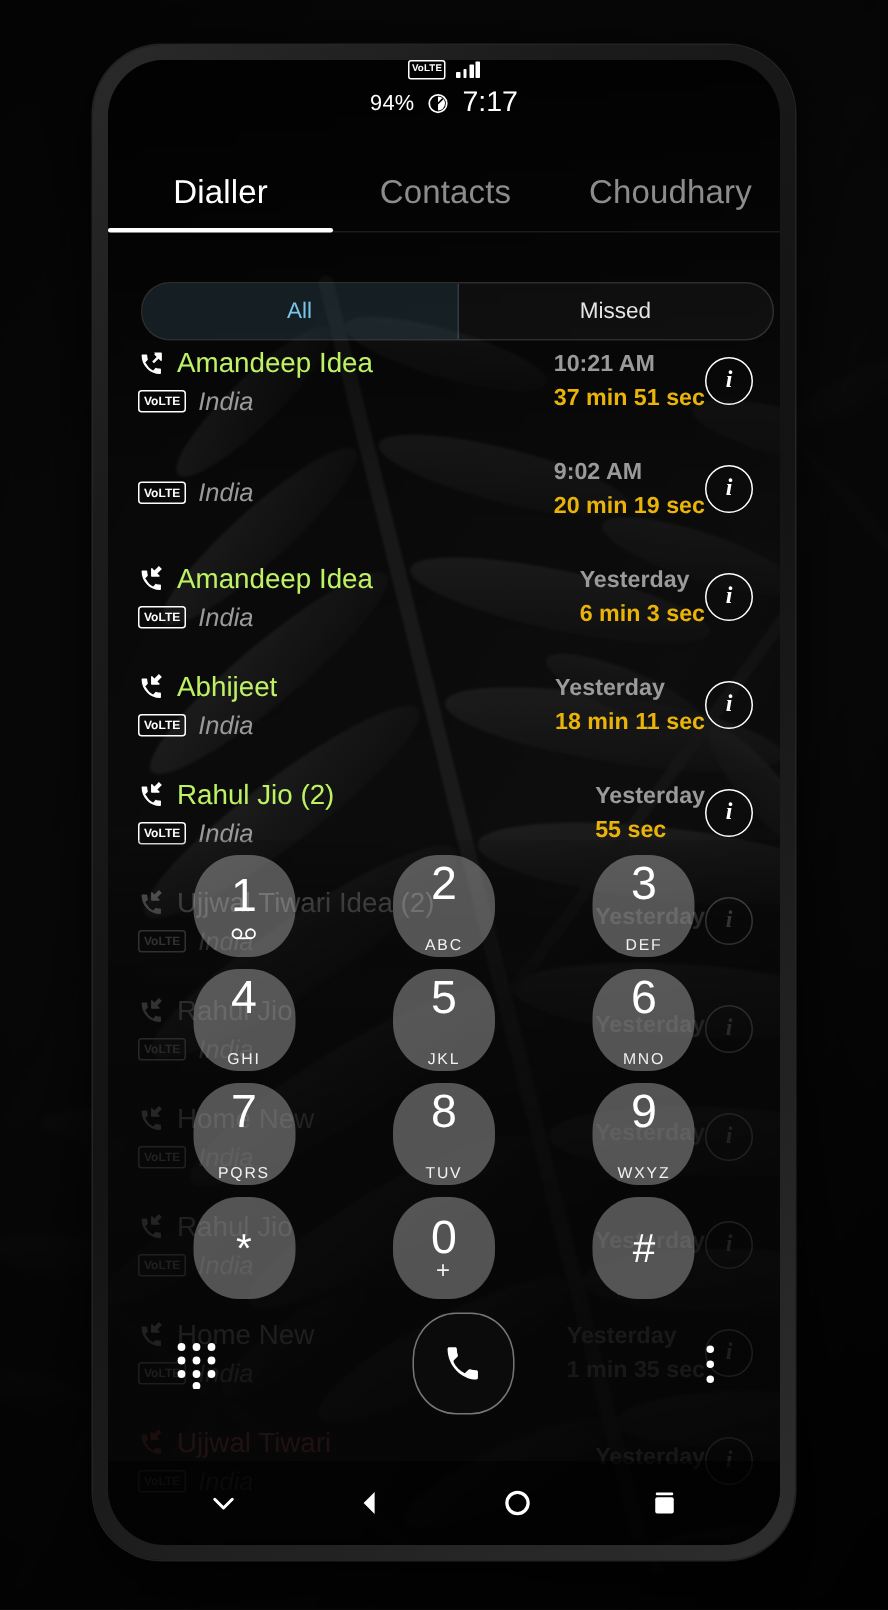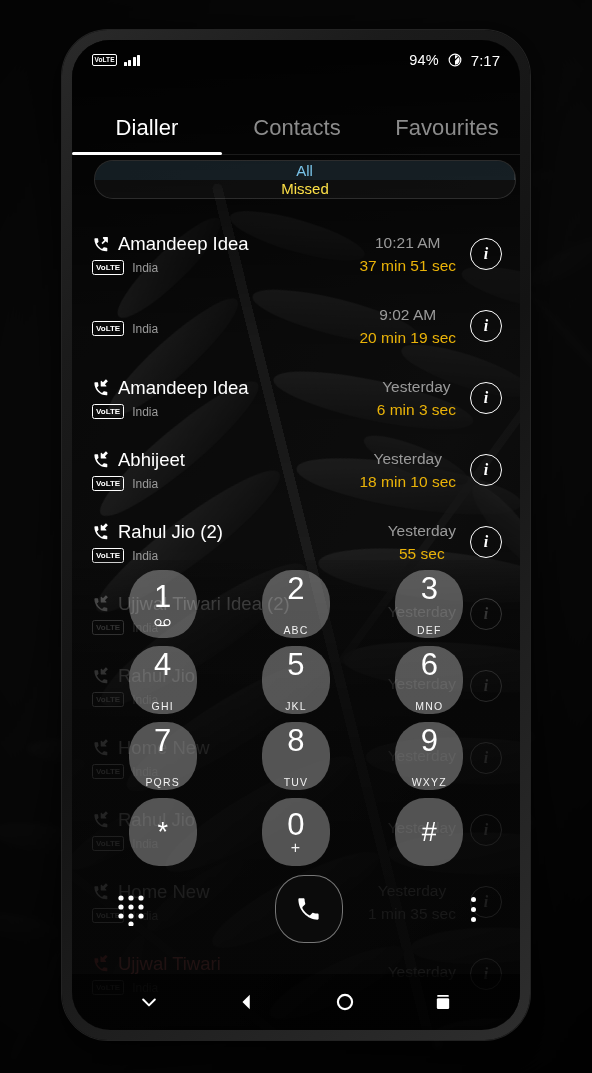--- a/index.html
+++ b/index.html
@@ -45,92 +45,91 @@
     background:linear-gradient(180deg,rgba(0,0,0,.90) 0%,rgba(0,0,0,.80) 12%,rgba(0,0,0,.58) 30%,rgba(0,0,0,.50) 60%,rgba(0,0,0,.64) 100%);
   }
 
   .ui{position:absolute;inset:0;}
 
   
   .statusbar{
     position:absolute;left:0;right:0;top:0;height:40px;
     display:flex;align-items:center;justify-content:space-between;
     padding:0 20px;box-sizing:border-box;
-    color:#fff;font-size:14px;
+    color:#fff;font-size:14px;flex-direction:column;
   }
   .sb-left{display:flex;align-items:center;gap:7px;}
   .volte-badge-sb{
     border:1.3px solid #fff;border-radius:2px;
     font-size:6.5px;line-height:1;letter-spacing:.1px;
     padding:2px 1.5px;font-weight:700;color:#fff;
   }
   .bars{display:flex;align-items:flex-end;gap:1.5px;height:12px;}
   .bars i{display:block;width:2.8px;background:#fff;border-radius:.5px;}
   .bars i:nth-child(1){height:4px}
   .bars i:nth-child(2){height:6.5px}
   .bars i:nth-child(3){height:9px}
   .bars i:nth-child(4){height:11.5px}
   .sb-right{display:flex;align-items:center;gap:9px;font-size:14.5px;font-weight:400;}
   .pct{letter-spacing:.2px}
   .sb-icon{width:14px;height:14px;display:block}
-  .clock{font-size:15px}
+  .clock{font-size:19px}
 
   
   .tabs{
     position:absolute;left:0;right:0;top:56px;height:58px;
     display:flex;align-items:flex-end;
   }
   .tab{
     flex:0 0 auto;width:150px;text-align:center;padding-bottom:13px;
     font-size:22px;color:#8c8c8c;letter-spacing:.1px;
   }
   .tab.active{color:#fff;}
   .tab-underline{
     position:absolute;left:0;top:112px;width:150px;height:2.5px;background:#fff;border-radius:2px;
   }
   .tab-baseline{
     position:absolute;left:0;right:0;top:113.5px;height:1px;background:rgba(255,255,255,.09);
   }
 
   
   .chips{
-    position:absolute;left:22px;top:120px;width:420px;height:37px;
+    position:absolute;left:22px;top:148px;width:420px;height:37px;
     display:flex;border-radius:19px;overflow:hidden;
     border:1px solid rgba(255,255,255,.13);
     background:rgba(255,255,255,.035);
-    flex-direction:column;
   }
   .chip{
     flex:1;display:flex;align-items:center;justify-content:center;
-    font-size:15px;color:#fde047;
+    font-size:15px;color:#e5e5e5;
     border-right:1px solid rgba(255,255,255,.13);
   }
   .chip:last-child{border-right:none;}
   .chip.active{color:#79c3e8;background:rgba(60,120,150,.16);}
 
   
   .calllist{position:absolute;left:0;right:0;top:178px;bottom:0;}
   .call-row{
     position:relative;height:72px;padding:0 18px 0 20px;box-sizing:border-box;
     display:flex;align-items:center;
   }
   .call-main{flex:1;min-width:0;}
   .call-line1{display:flex;align-items:center;gap:8px;}
   .dir-icon{width:18px;height:18px;flex:0 0 18px;display:block;}
   .call-name{
-    font-size:18.5px;color:#ffffff;white-space:nowrap;overflow:hidden;text-overflow:ellipsis;
+    font-size:18.5px;color:#bef264;white-space:nowrap;overflow:hidden;text-overflow:ellipsis;
   }
   .call-line2{display:flex;align-items:center;gap:8px;margin-top:5px;padding-left:0;}
   .volte{
     border:1.4px solid #fff;border-radius:2.5px;color:#fff;
     font-size:8px;font-weight:700;line-height:1;padding:2.5px 3px;letter-spacing:0;
   }
-  .call-sub{font-size:12px;color:#9a9a9a;}
+  .call-sub{font-size:17px;color:#9a9a9a;font-style:italic;}
   .call-right{
-    text-align:center;margin-right:14px;flex:0 0 auto;
+    text-align:left;flex:0 0 auto;font-weight:bold;
   }
   .call-time{font-size:15.5px;color:#9a9a9a;}
   .call-dur{font-size:15.5px;color:#eab308;margin-top:5px;}
   .info-btn{
     flex:0 0 auto;width:30px;height:30px;border-radius:50%;
     border:1.6px solid #fff;color:#fff;
     display:flex;align-items:center;justify-content:center;
     font-size:16px;font-style:italic;font-family:"Liberation Serif",serif;font-weight:700;
   }
 
@@ -353,21 +352,21 @@
             <path d="M12 4 a8 8 0 0 1 0 16 z" fill="#fff"></path>
             <path d="M12 12 L17 7" stroke="#000" stroke-width="2" stroke-linecap="round"></path>
           </svg>
           <span class="clock">7:17</span>
         </div>
       </div>
 
       <div class="tabs">
         <div class="tab active">Dialler</div>
         <div class="tab">Contacts</div>
-        <div class="tab">Favourites</div>
+        <div class="tab">Choudhary</div>
       </div>
       <div class="tab-baseline"></div>
       <div class="tab-underline"></div>
 
       <div class="chips">
         <div class="chip active">All</div>
         <div class="chip">Missed</div>
       </div>
 
       <div class="calllist" id="call-list">
@@ -433,21 +432,21 @@
                 </svg>
                 <span class="call-name">Abhijeet</span>
               </div>
               <div class="call-line2">
                 <span class="volte">VoLTE</span>
                 <span class="call-sub">India</span>
               </div>
             </div>
             <div class="call-right">
               <div class="call-time">Yesterday</div>
-              <div class="call-dur">18 min 10 sec</div>
+              <div class="call-dur">18 min 11 sec</div>
             </div>
             <div class="info-btn">i</div>
           </div>
           <div class="call-row">
             <div class="call-main">
               <div class="call-line1">
                 <svg class="dir-icon" viewBox="0 0 24 24">
                   <path fill="#fff" d="M7.4 12.6c1.3 2.6 3.4 4.7 6 6l2-2c.3-.3.6-.4.9-.2 1 .3 2.1.5 3.2.5.5 0 .9.4.9.9v3.1c0 .5-.4.9-.9.9C10.6 21.8 3.2 14.4 3.2 5.3c0-.5.4-.9.9-.9h3.2c.5 0 .9.4.9.9 0 1.1.2 2.2.5 3.2.1.3 0 .7-.2.9l-2.1 2.1z"></path>
                   <path fill="#fff" d="M20.8 2.4l-4 4 1.9 1.9c.4.4.1 1.1-.5 1.1h-6.3c-.4 0-.7-.3-.7-.7V2.4c0-.6.7-.9 1.1-.5l1.9 1.9 4-4 2.6 2.6z" transform="translate(0.4,0.6)"></path>
                 </svg>

